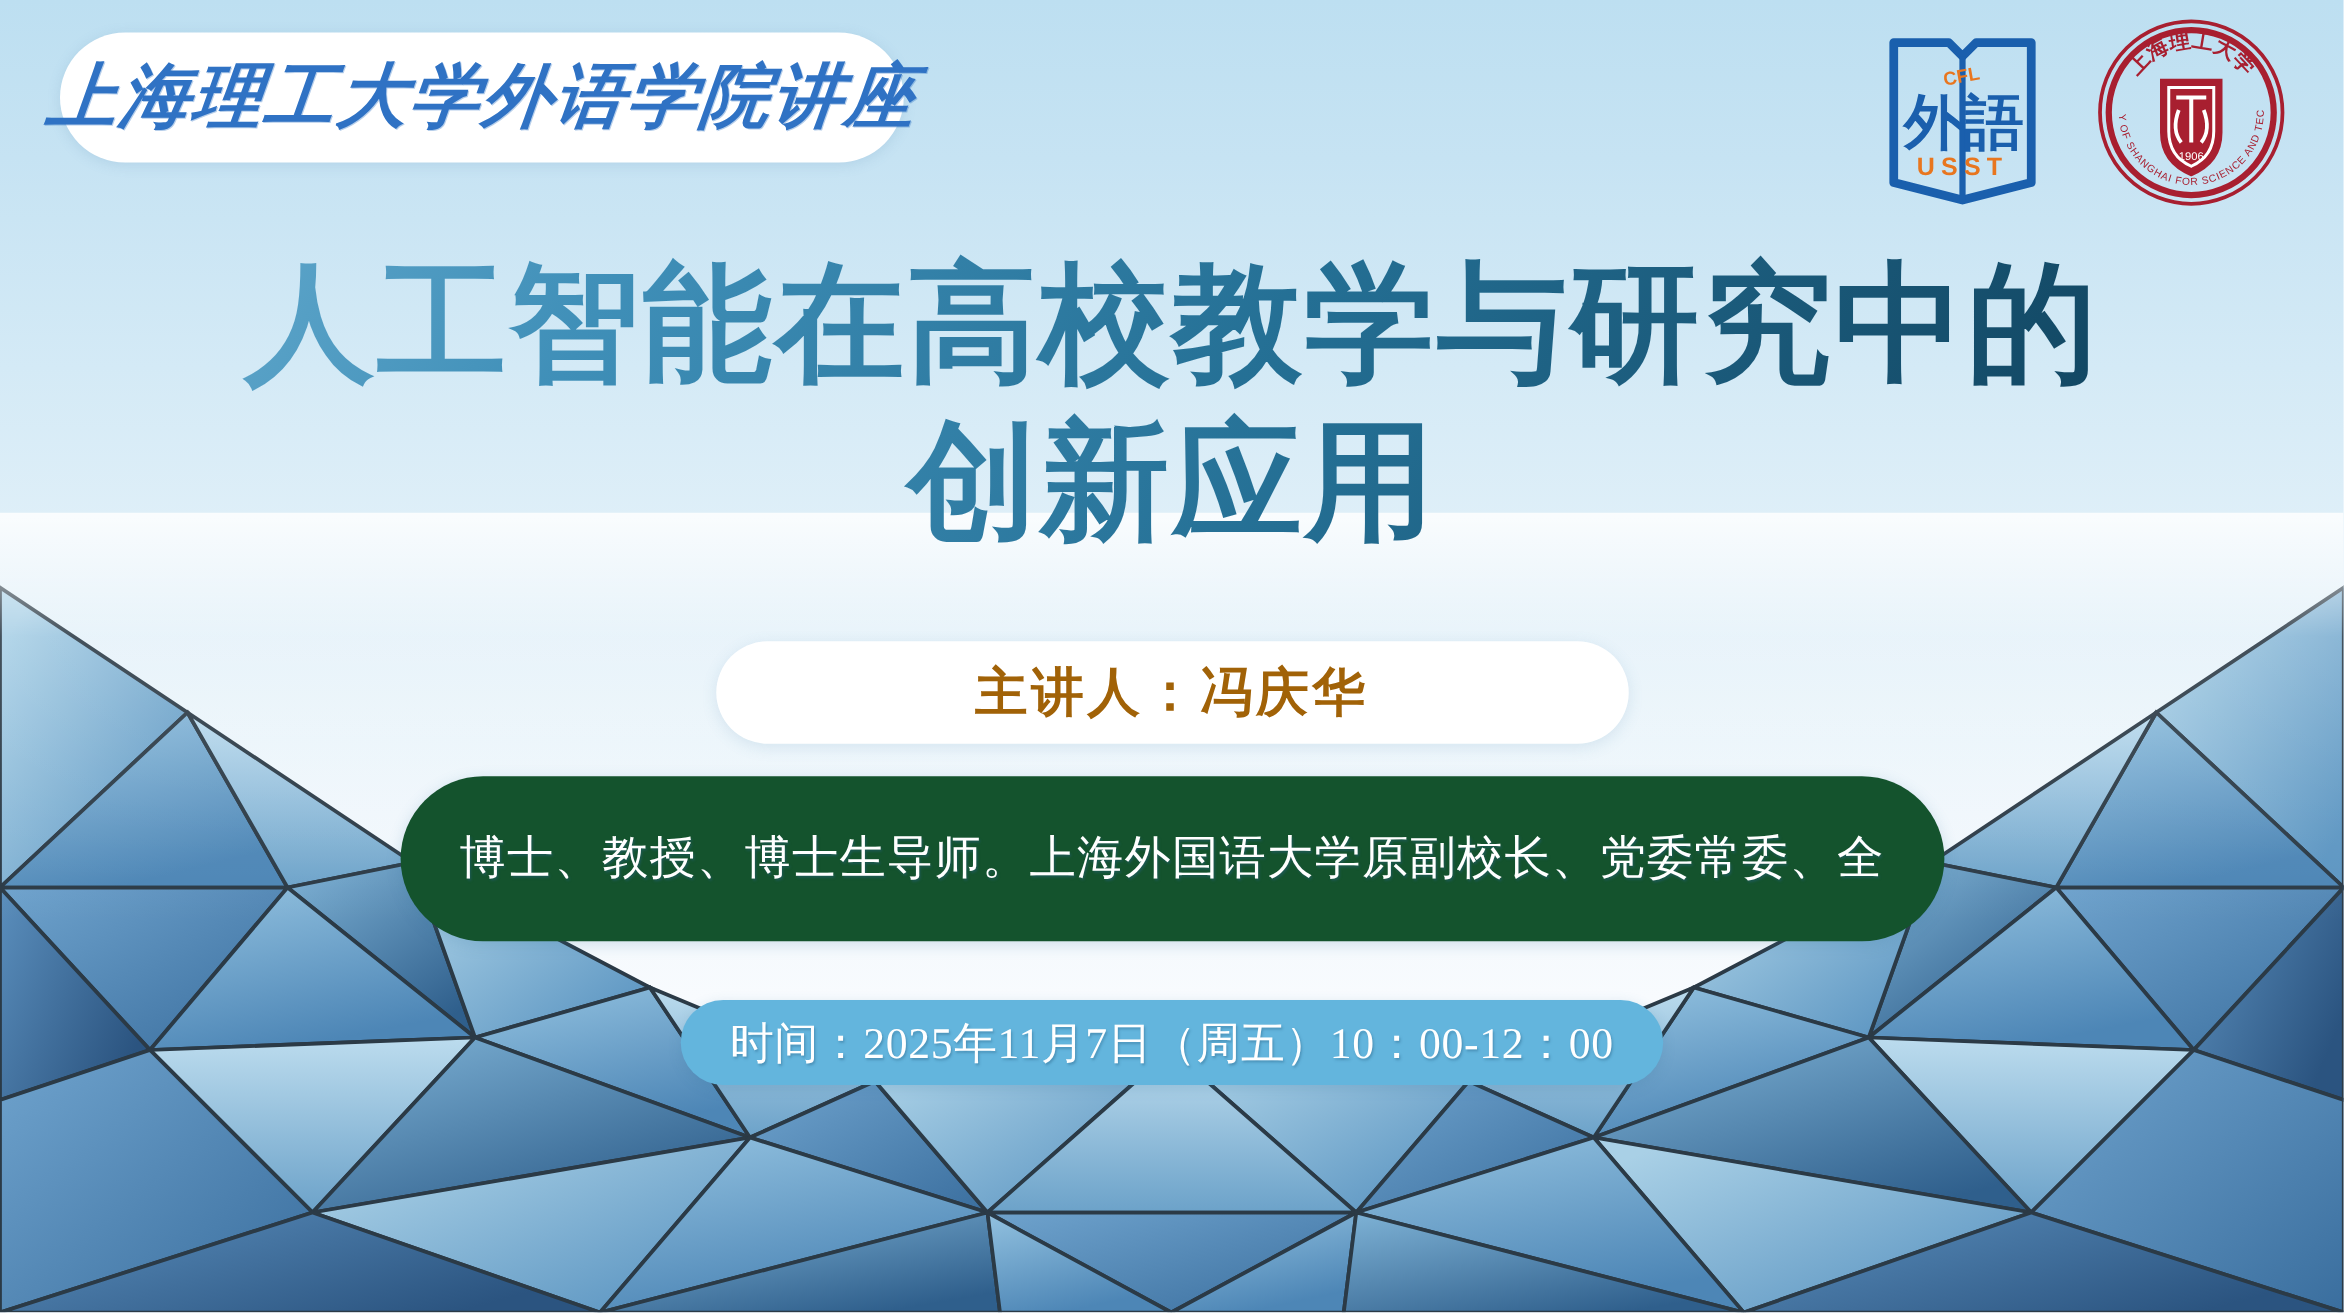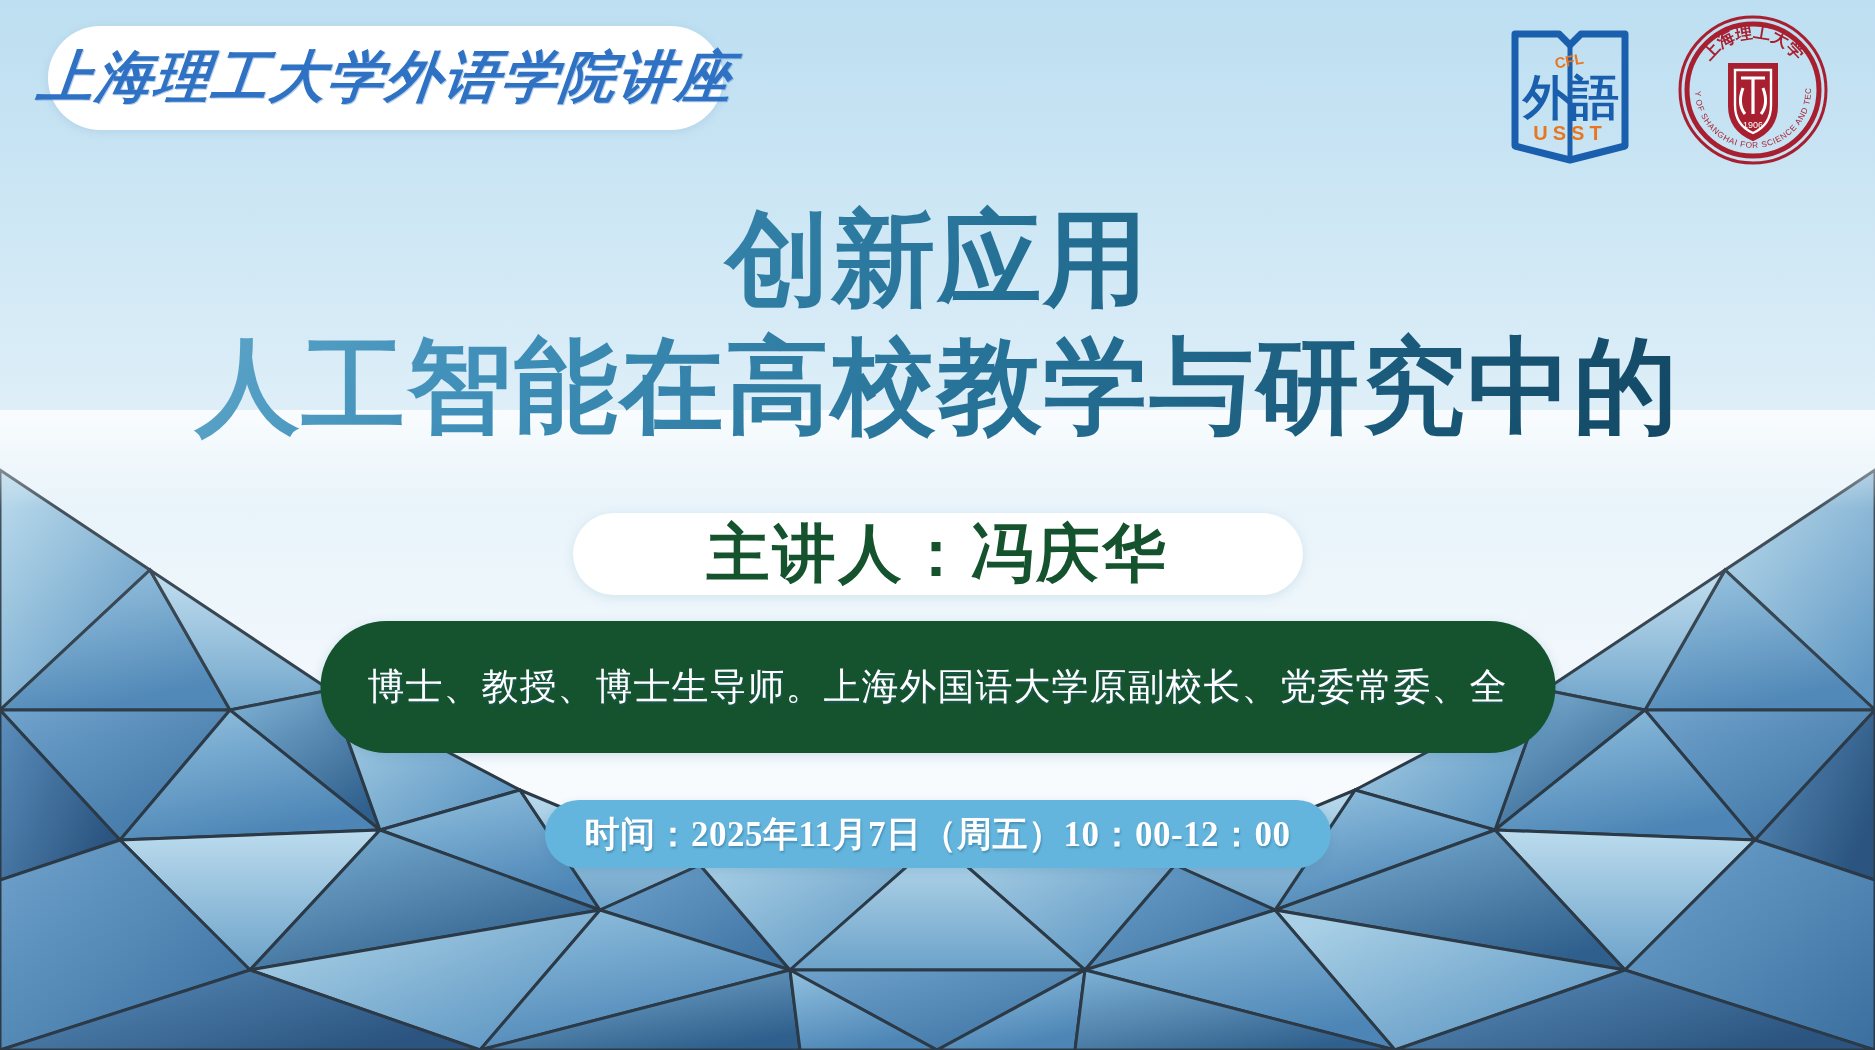--- a/index.html
+++ b/index.html
@@ -114,23 +114,23 @@
     background: #ffffff;
     border-radius: 41px;
     box-shadow: 0 3px 12px rgba(90,140,180,0.16);
     display: flex;
     align-items: center;
     justify-content: center;
   }
   .speaker-pill .txt {
     font-family: "Liberation Serif", "DejaVu Serif", serif;
     font-weight: bold;
-    font-size: 63px;
+    font-size: 42px;
     letter-spacing: 3px;
-    color: #14532d;
+    color: #a16207;
     white-space: nowrap;
   }
 
   
   .bio-pill {
     position: absolute;
     left: 50%;
     transform: translateX(-50%);
     top: 621px;
     width: 1235px;
@@ -157,21 +157,20 @@
 
   
   .info-row {
     position: absolute;
     left: 50%;
     transform: translateX(-50%);
     top: 800px;
     display: flex;
     align-items: center;
     gap: 56px;
-    font-weight: bold;
   }
   .info-pill {
     background: #63b5dd;
     border-radius: 36px;
     height: 68px;
     display: flex;
     align-items: center;
     justify-content: center;
     padding: 0 40px;
     box-shadow: 0 3px 10px rgba(60,120,160,0.20);
@@ -323,22 +322,22 @@
         <path d="M58 56 L94 56 L94 91 Q94 111 76 119 Q58 111 58 91 Z" fill="none" stroke="#ffffff" stroke-width="2.4"></path>
 
         <path d="M64 64 L88 64 M76 64 L76 100" stroke="#ffffff" stroke-width="3.2" fill="none"></path>
         <path d="M66 74 Q60 90 68 100 M86 74 Q92 90 84 100" stroke="#ffffff" stroke-width="3" fill="none"></path>
         <text x="76" y="114" font-family="'Liberation Sans','DejaVu Sans',sans-serif" font-size="9" fill="#ffffff" text-anchor="middle">1906</text>
       </svg>
     </div>
   </div>
 
   <div class="title-block">
+    <div class="title-line">人工智能在高校教学与研究中的</div>
     <div class="title-line">创新应用</div>
-    <div class="title-line">人工智能在高校教学与研究中的</div>
   </div>
 
   <div class="speaker-pill">
     <span class="txt">主讲人：冯庆华</span>
   </div>
 
   <div class="bio-pill">
     <div class="line">博士、教授、博士生导师。上海外国语大学原副校长、党委常委、全</div>
   </div>
 

